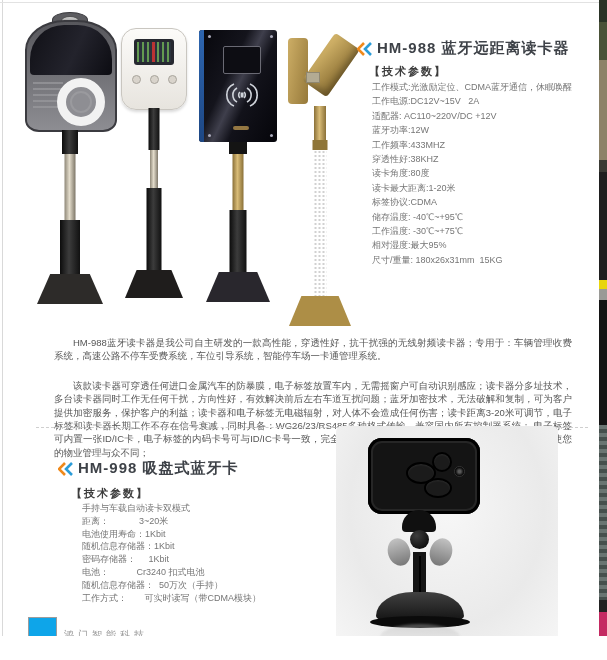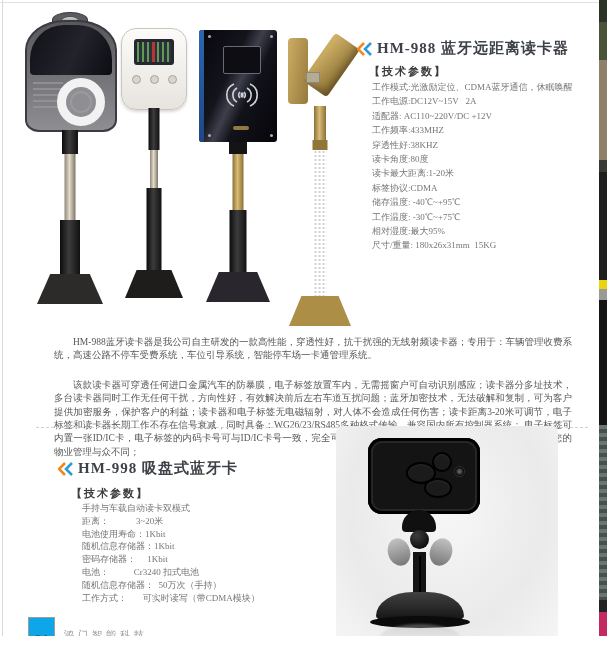--- a/index.html
+++ b/index.html
@@ -1,17 +1,17 @@
 <!DOCTYPE html>
 <html><head>
 <meta charset="utf-8">
 <style>
   html,body{margin:0;padding:0;background:#fff;}
   .page{position:relative;width:607px;height:636px;background:#fff;overflow:hidden;
-        font-family:Liberation Serif, serif;}
+        font-family:Liberation Sans, sans-serif;}
   .page::before{content:"";position:absolute;left:2px;top:0;bottom:0;width:1px;background:#d9d9d9;}
   .page::after{content:"";position:absolute;left:0;top:2px;right:8px;height:1px;background:#e2e2e2;}
 
   
   .edge-strip{position:absolute;right:0;top:0;width:8px;height:660px;background:#161616;}
   .edge-strip .seg{position:absolute;left:0;width:8px;}
 
   
   .photos{position:absolute;left:10px;top:6px;width:345px;height:300px;}
   .product{position:absolute;}
@@ -186,20 +186,21 @@
       <path d="M7 1 L1 7 L7 13" fill="none" stroke="#f0891a" stroke-width="2.6"></path>
       <path d="M14 1 L8 7 L14 13" fill="none" stroke="#2b9cd8" stroke-width="2.6"></path>
     </svg>
     <h1>HM-988 蓝牙远距离读卡器</h1>
   </div>
   <h2 class="sec-head hm988-sechead">【技术参数】</h2>
   <div class="spec-list hm988-specs">
     <div class="spec-line">工作模式:光激励定位、CDMA蓝牙通信，休眠唤醒</div>
     <div class="spec-line">工作电源:DC12V~15V   2A</div>
     <div class="spec-line">适配器: AC110~220V/DC +12V</div>
+    <div class="spec-line">蓝牙功率:12W</div>
     <div class="spec-line">工作频率:433MHZ</div>
     <div class="spec-line">穿透性好:38KHZ</div>
     <div class="spec-line">读卡角度:80度</div>
     <div class="spec-line">读卡最大距离:1-20米</div>
     <div class="spec-line">标签协议:CDMA</div>
     <div class="spec-line">储存温度: -40℃~+95℃</div>
     <div class="spec-line">工作温度: -30℃~+75℃</div>
     <div class="spec-line">相对湿度:最大95%</div>
     <div class="spec-line">尺寸/重量: 180x26x31mm  15KG</div>
   </div>

